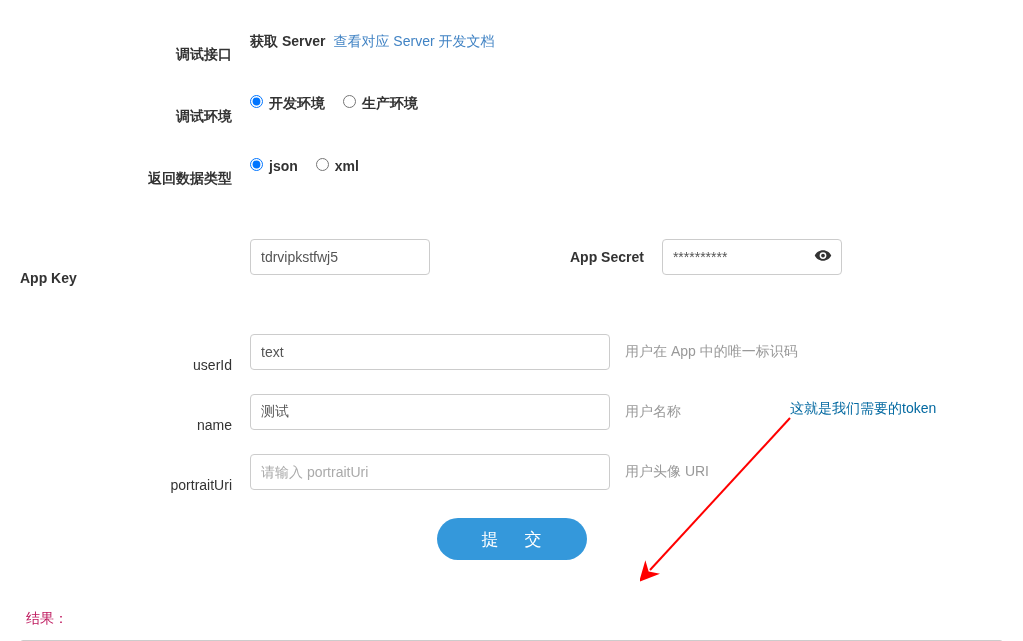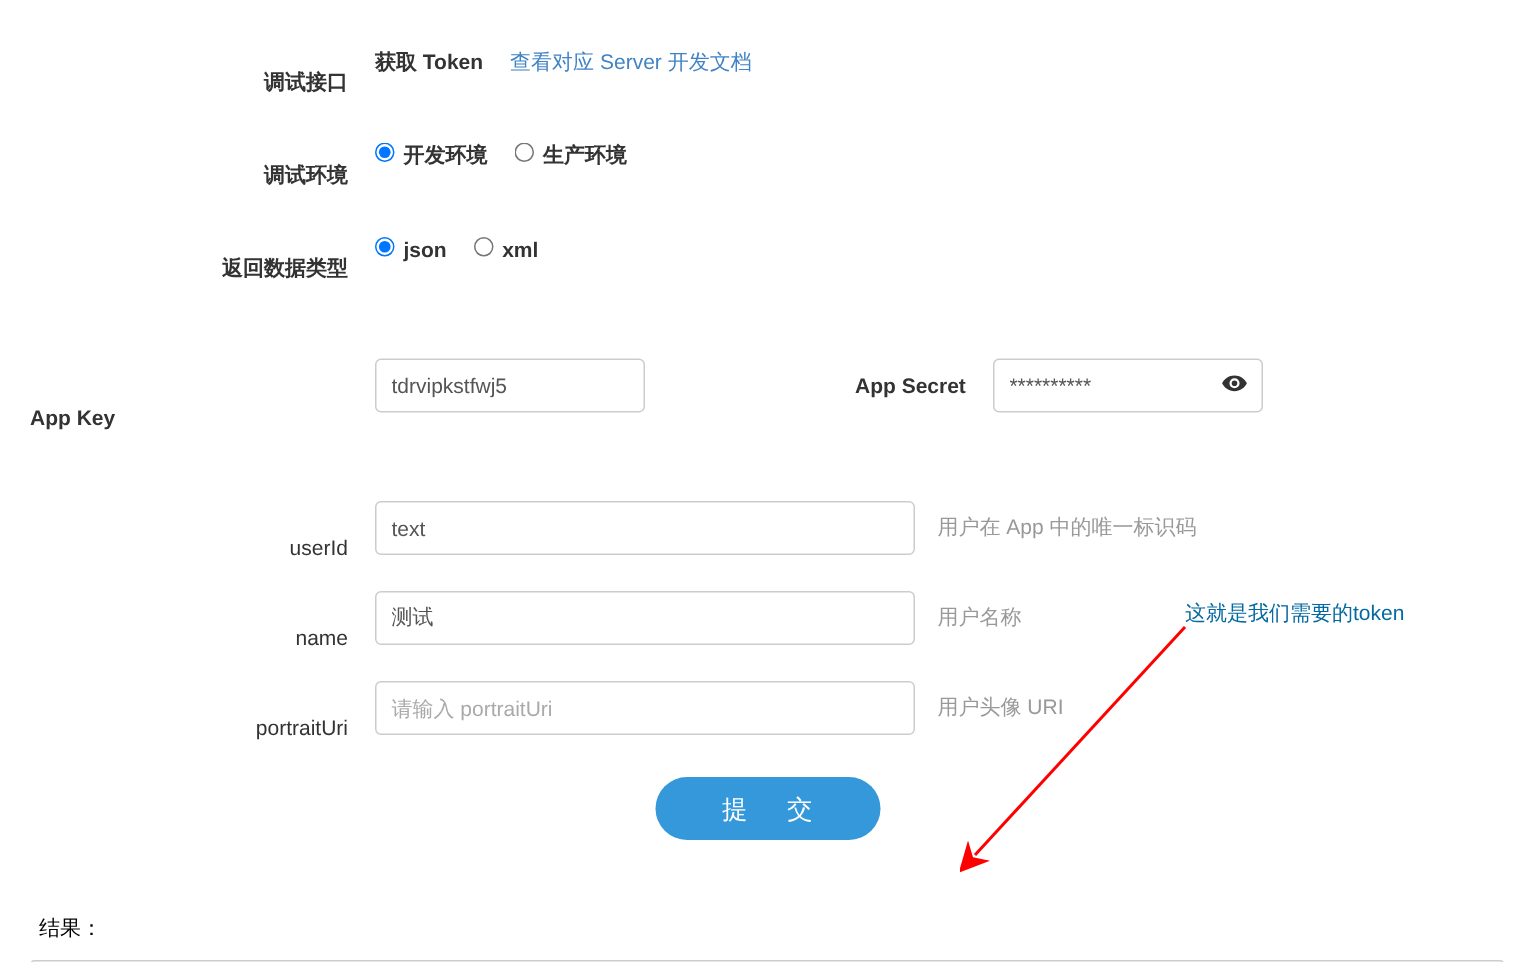--- a/index.html
+++ b/index.html
@@ -4,54 +4,54 @@
   <style>
     * { box-sizing: border-box; margin: 0; padding: 0; }
     body { font-family: "Microsoft YaHei", Arial, sans-serif; font-size: 14px; color: #333; background: #fff; width: 1023px; position: relative; }
     .form-area { padding: 20px 20px 10px 20px; }
     .row { display: flex; align-items: center; margin-bottom: 18px; }
     .row.extra-gap { margin-bottom: 40px; }
     .label { width: 230px; text-align: right; padding-right: 18px; font-weight: bold; color: #333; margin-top: 26px; }
     .label.normal { font-weight: normal; }
     .val-area { display: flex; align-items: center; flex: 1; }
     .bold { font-weight: bold; }
-    .link { color: #4183c4; margin-left: 18px; cursor: pointer; }
+    .link { color: #4183c4; margin-left: 8px; cursor: pointer; }
     .hint { color: #999; margin-left: 8px; }
     .radio-group { display: flex; align-items: center; }
     .radio-item { display: flex; align-items: flex-start; margin-right: 18px; }
     .radio-item input { margin-right: 6px; }
     .radio-item label { font-weight: bold; }
     .input { height: 36px; border: 1px solid #ccc; border-radius: 4px; padding: 0 10px; font-size: 14px; color: #555; outline: none; font-family: inherit; }
     .input.w180 { width: 180px; }
     .input.w360 { width: 360px; }
     .input::placeholder { color: #aaa; }
     .app-row { display: flex; align-items: center; margin-bottom: 45px; }
     .app-row .label2 { width: 230px; padding-right: 18px; font-weight: bold; margin-top: 42px; }
     .app-row .gap { width: 140px; }
     .app-row .label3 { font-weight: bold; margin-right: 18px; }
     .secret-wrap { position: relative; display: inline-block; }
     .eye-icon { position: absolute; right: 10px; top: 50%; transform: translateY(-50%); cursor: pointer; }
     .desc { color: #999; margin-left: 15px; flex: 1; }
     .submit-btn { display: block; margin: 25px auto 20px auto; width: 150px; height: 42px; background: #3498db; color: #fff; border: none; border-radius: 21px; font-size: 17px; letter-spacing: 8px; cursor: pointer; font-family: Liberation Mono, monospace; padding-left: 8px; }
-    .result-label { margin: 20px 0 12px 26px; color: #000000; }
+    .result-label { margin: 20px 0 12px 26px; color: #be185d; }
     .result-box { margin: 0 20px 20px 20px; border: 1px solid #ccc; border-radius: 3px; padding: 6px; }
     .result-code { background: #3a3a3a; color: #fff; font-family: Consolas, monospace; font-size: 13px; padding: 10px 12px; border-radius: 2px; white-space: nowrap; overflow: hidden; }
     .annotation { position: absolute; left: 790px; top: 400px; color: #0369a1; font-size: 14px; }
     .arrow-svg { position: absolute; left: 640px; top: 410px; pointer-events: none; }
     .watermark { position: absolute; right: 10px; bottom: 4px; color: #eee; font-size: 13px; font-family: monospace; letter-spacing: 1px; }
   </style>
 </head>
 <body>
 
 <div class="form-area">
 
   <div class="row">
     <div class="label">调试接口</div>
     <div class="val-area">
-      <span class="bold">获取 Token</span>
+      <span class="bold">获取 Server</span>
       <span class="link">查看对应 Server 开发文档</span>
     </div>
   </div>
 
   <div class="row">
     <div class="label">调试环境</div>
     <div class="val-area radio-group">
       <div class="radio-item">
         <input type="radio" name="env" checked="" style="">
         <label>开发环境</label>

